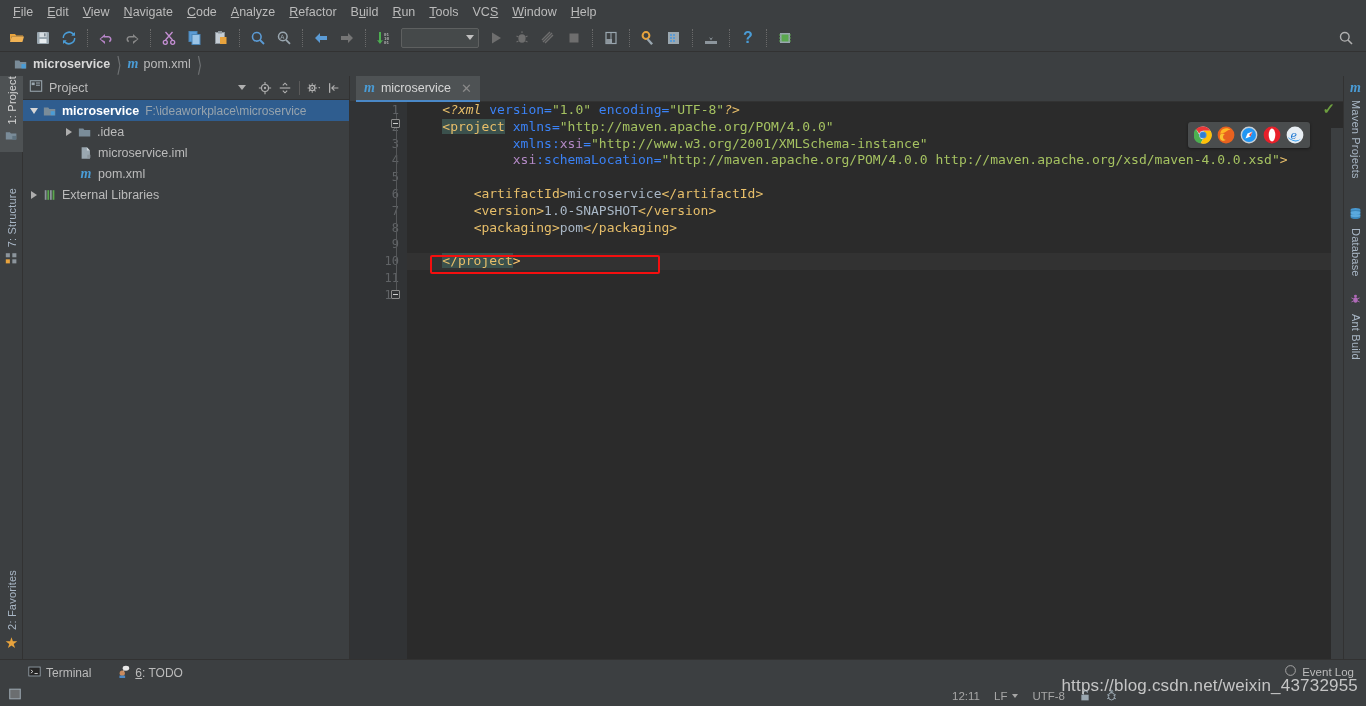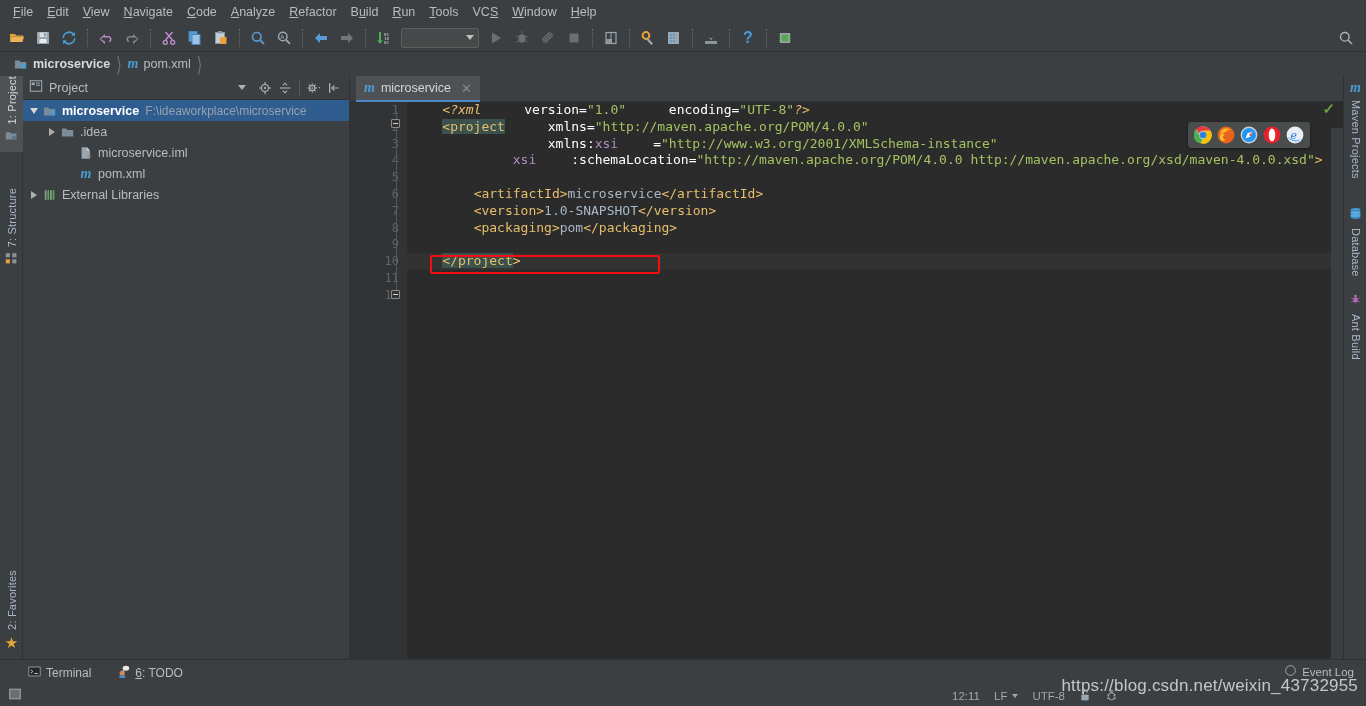--- a/index.html
+++ b/index.html
@@ -186,21 +186,21 @@
     flex: 1; position: relative; background: #2b2b2b;
     font-family: "DejaVu Sans Mono", monospace; font-size: 13px;
     line-height: 16.8px; padding-top: 0px; overflow: hidden;
   }
   .code-line {
     height: 16.8px; line-height: 16.8px; white-space: pre;
     padding-left: 4px; position: relative;
   }
   .cur-line { background: #323232; }
   .tk-tag { color: #e8bf6a; }
-  .tk-attr { color: #ffffff; margin-left: 35px; }
+  .tk-attr { color: #3b82f6; }
   .tk-val { color: #a5c261; }
   .tk-text { color: #a9b7c6; }
   .tk-ns { color: #b389c5; }
   .tk-pi { color: #e8bf6a; font-style: italic; }
   .tk-hl { background: #3b514d; }
   .tk-brace { color: #ffc66d; }
 
   .red-box {
     position: absolute; border: 2px solid #f40f0f; border-radius: 2px;
     pointer-events: none;
@@ -564,21 +564,21 @@
           </span>
           <span class="tree-icon">
             <svg width="14" height="14" viewBox="0 0 16 16">
               <path d="M1 4h5l1.3 1.6H14V13H1z" fill="#7a8c99"></path>
               <rect x="8.8" y="8.2" width="4.6" height="4.6" fill="#4a9cd6"></rect>
             </svg>
           </span>
           <span class="tree-label b">microservice</span>
           <span class="tree-sub">F:\ideaworkplace\microservice</span>
         </div>
-        <div class="tree-row" style="padding-left: 22px;">
+        <div class="tree-row" style="padding-left: 39px;">
           <span class="tree-arrow">
             <span class="tri-right"></span>
           </span>
           <span class="tree-icon">
             <svg width="14" height="14" viewBox="0 0 16 16">
               <path d="M1 4h5l1.3 1.6H14V13H1z" fill="#7a8c99"></path>
             </svg>
           </span>
           <span class="tree-label">.idea</span>
         </div>

